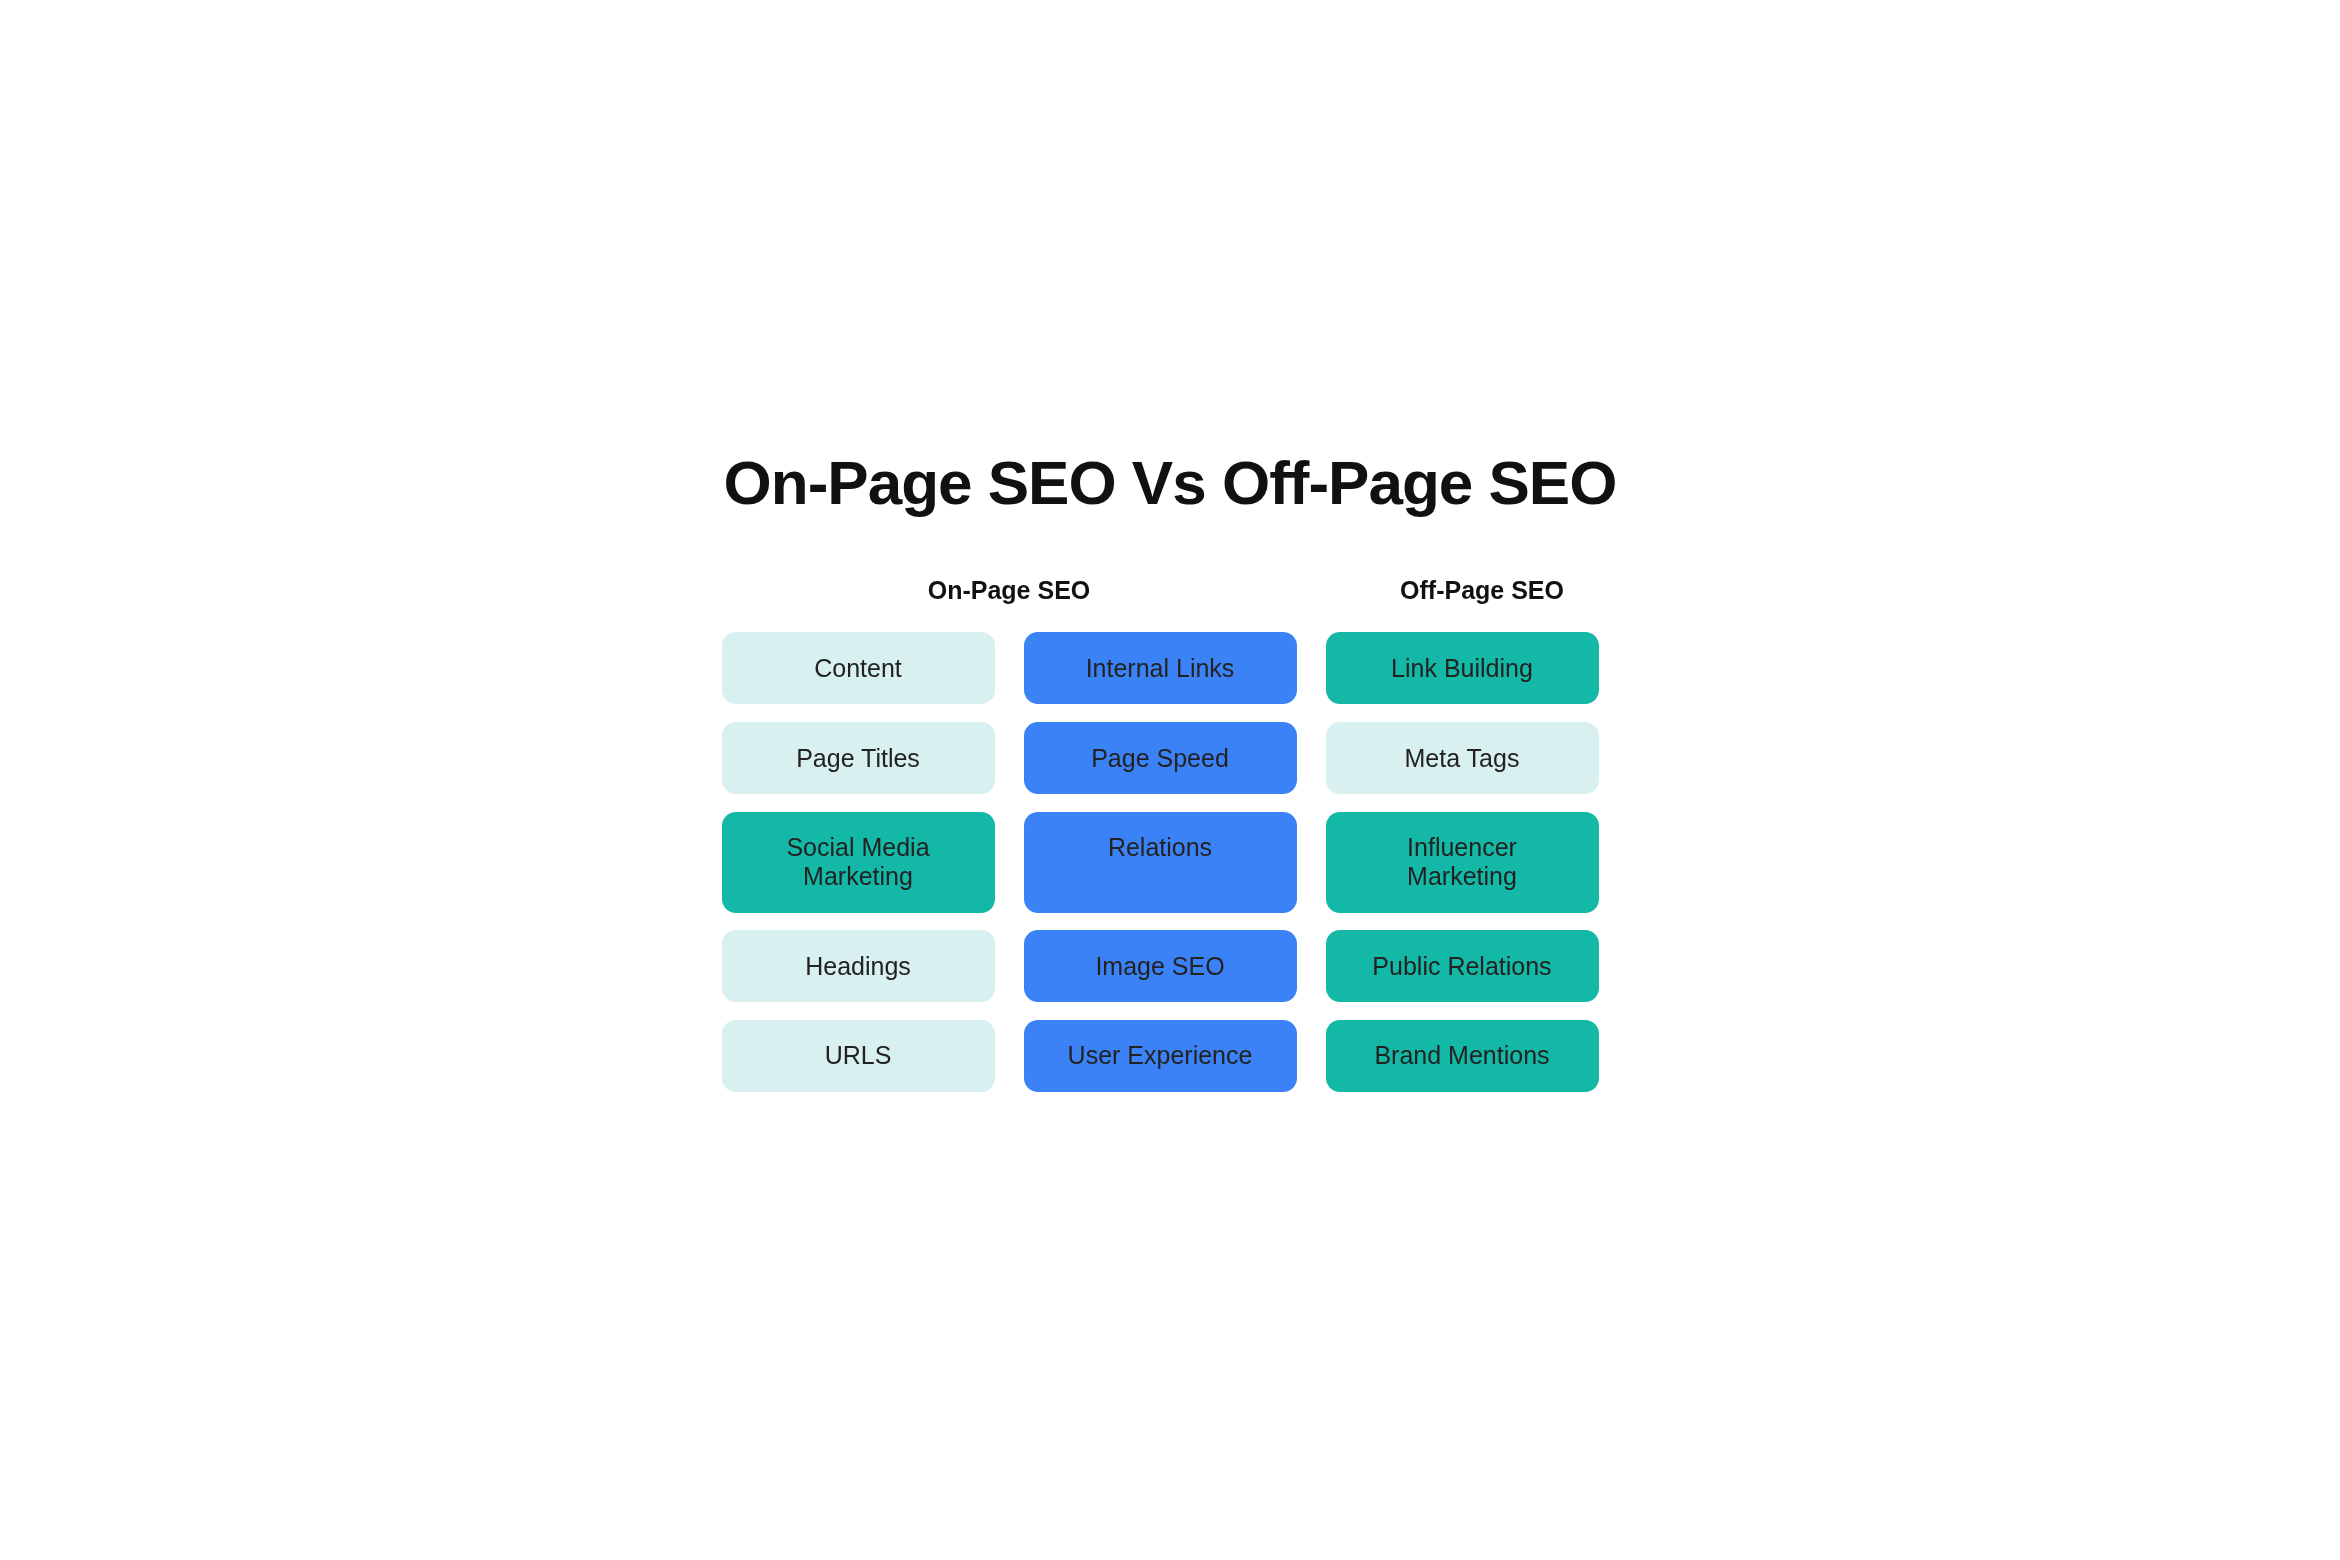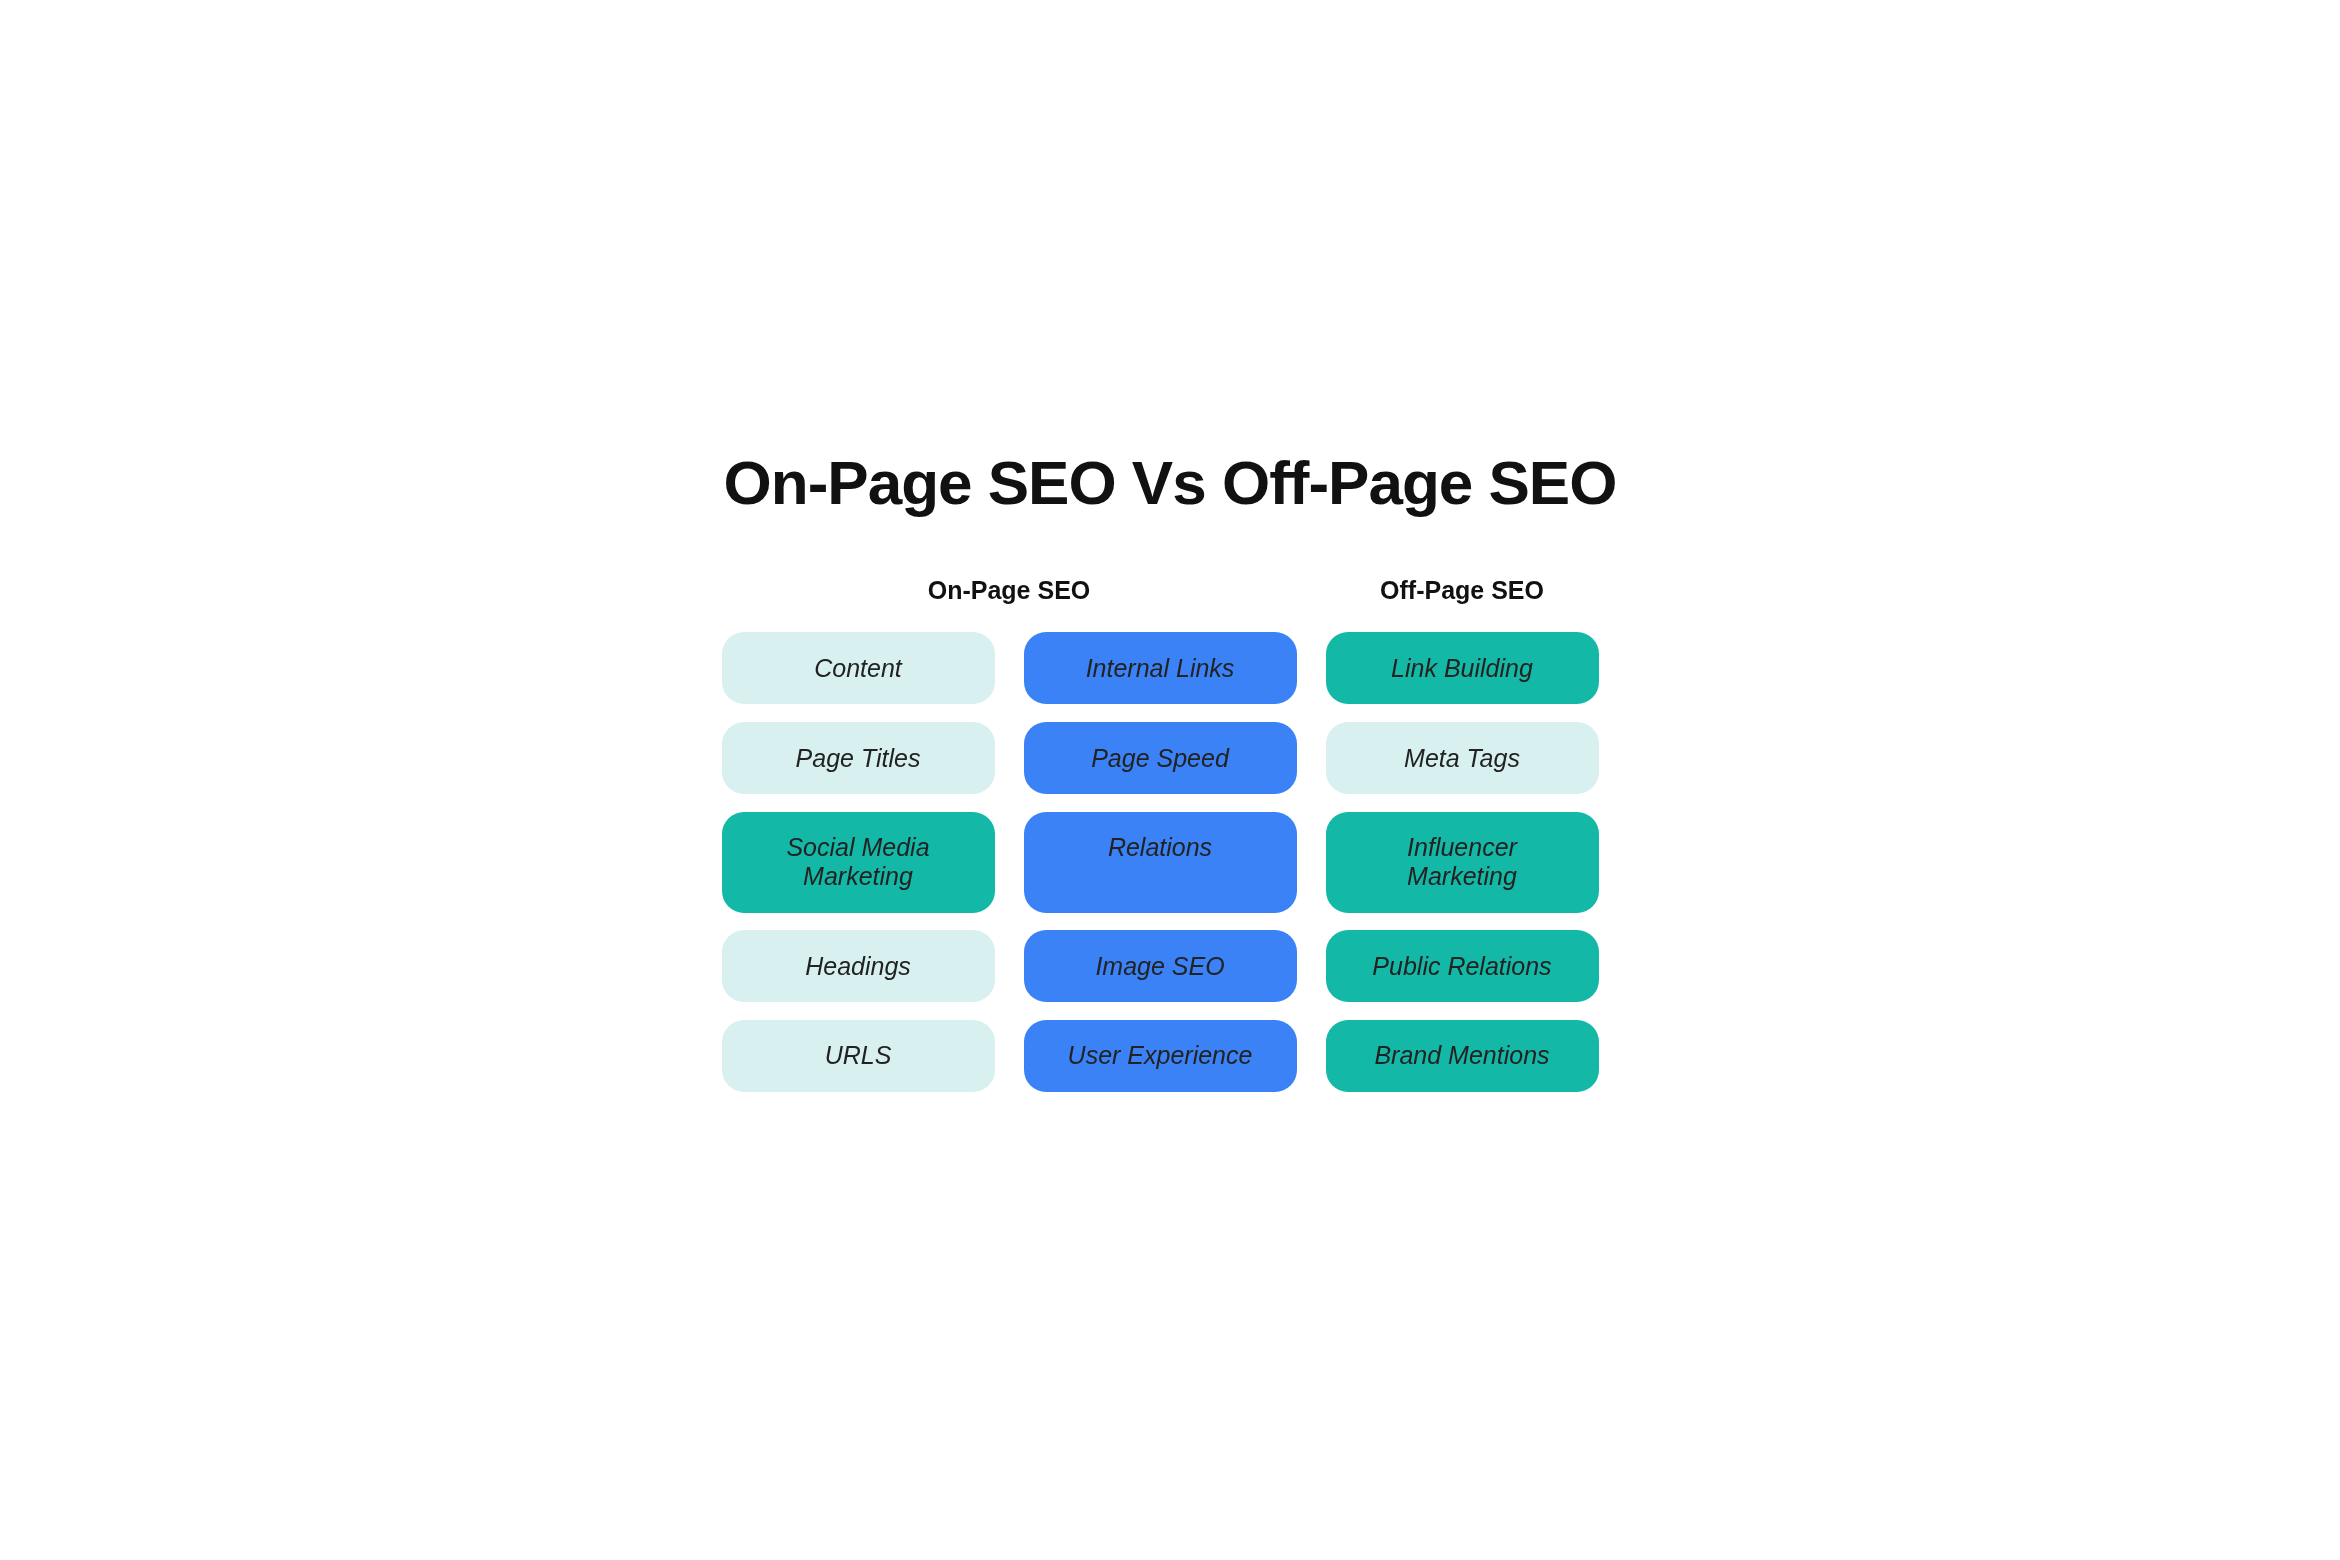--- a/index.html
+++ b/index.html
@@ -29,29 +29,28 @@
       text-align: center;
       font-size: 62px;
       font-weight: 900;
       color: #111111;
       margin-bottom: 59px;
       letter-spacing: -1px;
       line-height: 1.1;
     }
 
     .item-card {
-      border-radius: 22px;
+      border-radius: 14px;
       padding: 21.5px 29px;
       text-align: center;
       font-size: 25px;
       font-weight: 400;
       color: #222222;
       min-width: 273px;
       width: 273px;
-      font-style: italic;
     }
 
     .item-card.light-blue {
       background-color: #d8f0f0;
     }
 
     .item-card.light-gray {
       background-color: #3b82f6;
     }
 
@@ -61,21 +60,21 @@
 
   </style>
 </head>
 <body>
 
 <div class="page-container">
   <h1 class="main-title">On-Page SEO Vs Off-Page SEO</h1>
 
   <div style="display: flex; flex-direction: column; align-items: center;">
 
-    <div style="display: flex; gap: 29px; margin-bottom: 27px; width: 897px;">
+    <div style="display: flex; gap: 29px; margin-bottom: 27px; width: 897px; justify-content: space-between;">
 
       <div style="width: 575px; text-align: center; font-size: 25px; font-weight: 800; color: #111111;">On-Page SEO</div>
 
       <div style="width: 273px; text-align: center; font-size: 25px; font-weight: 800; color: #111111;">Off-Page SEO</div>
     </div>
 
     <div style="display: grid; grid-template-columns: 273px 273px 273px; gap: 17.6px 29px; width: 897px;">
 
       <div class="item-card light-blue">Content</div>
       <div class="item-card light-gray">Internal Links</div>

